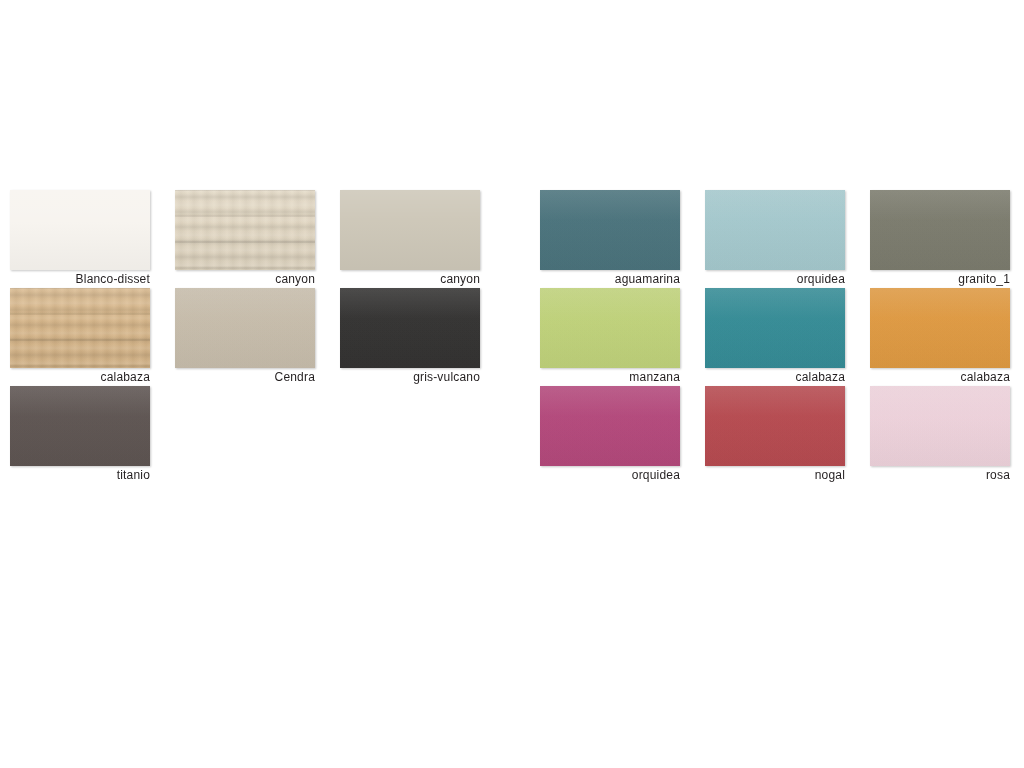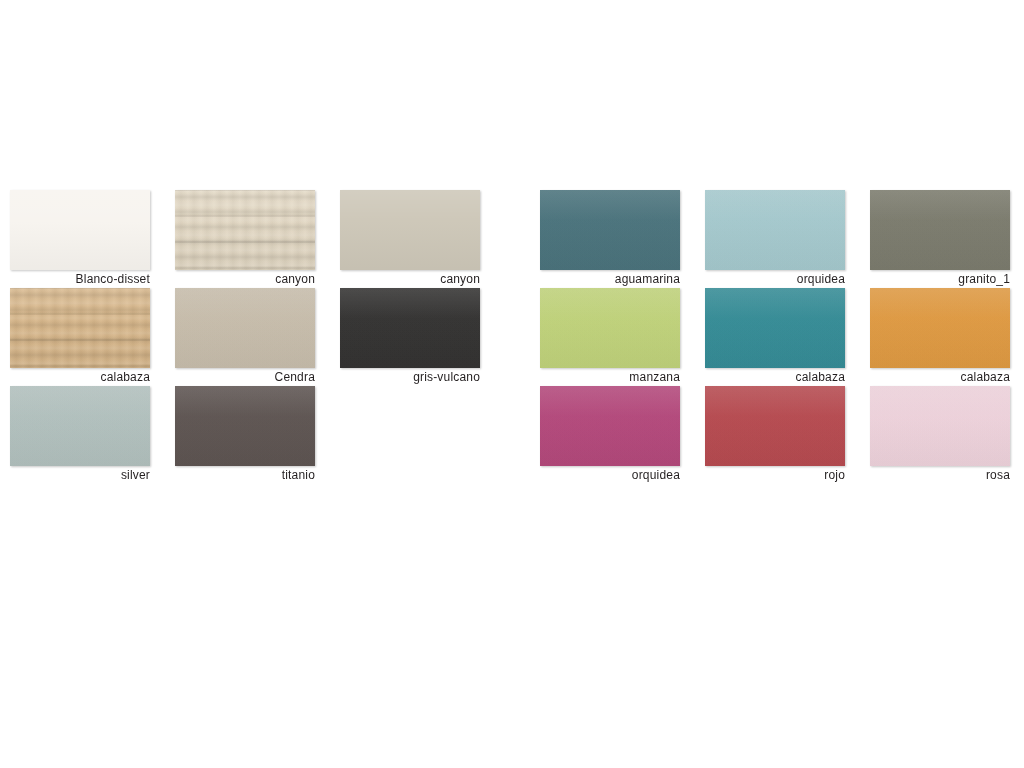--- a/index.html
+++ b/index.html
@@ -141,24 +141,20 @@
       </div>
       <div class="swatch-cell">
         <div class="swatch-chip tex-linen sheen" style="background-color: rgb(203, 192, 173);"></div>
         <div class="swatch-label">Cendra</div>
       </div>
       <div class="swatch-cell">
         <div class="swatch-chip tex-linen sheen" style="background-color: rgb(43, 42, 41);"></div>
         <div class="swatch-label">gris-vulcano</div>
       </div>
       <div class="swatch-cell">
-        <div class="swatch-chip tex-linen sheen" style="background-color: rgb(180, 196, 193);"></div>
-        <div class="swatch-label">silver</div>
-      </div>
-      <div class="swatch-cell">
         <div class="swatch-chip tex-linen sheen" style="background-color: rgb(89, 79, 76);"></div>
         <div class="swatch-label">titanio</div>
       </div>
       <div class="swatch-cell empty"></div>
     </div>
   <div class="swatch-group" id="group-colors">
       <div class="swatch-cell">
         <div class="swatch-chip tex-linen sheen" style="background-color: rgb(68, 112, 122);"></div>
         <div class="swatch-label">aguamarina</div>
       </div>
@@ -181,21 +177,21 @@
       <div class="swatch-cell">
         <div class="swatch-chip tex-linen sheen" style="background-color: rgb(229, 154, 59);"></div>
         <div class="swatch-label">calabaza</div>
       </div>
       <div class="swatch-cell">
         <div class="swatch-chip tex-linen sheen" style="background-color: rgb(182, 66, 121);"></div>
         <div class="swatch-label">orquidea</div>
       </div>
       <div class="swatch-cell">
         <div class="swatch-chip tex-linen sheen" style="background-color: rgb(185, 68, 74);"></div>
-        <div class="swatch-label">rojo</div>
+        <div class="swatch-label">nogal</div>
       </div>
       <div class="swatch-cell">
         <div class="swatch-chip tex-linen sheen" style="background-color: rgb(245, 215, 225);"></div>
         <div class="swatch-label">rosa</div>
       </div>
       <div class="swatch-cell empty"></div>
       <div class="swatch-cell empty"></div>
     </div>
 </div>
 

